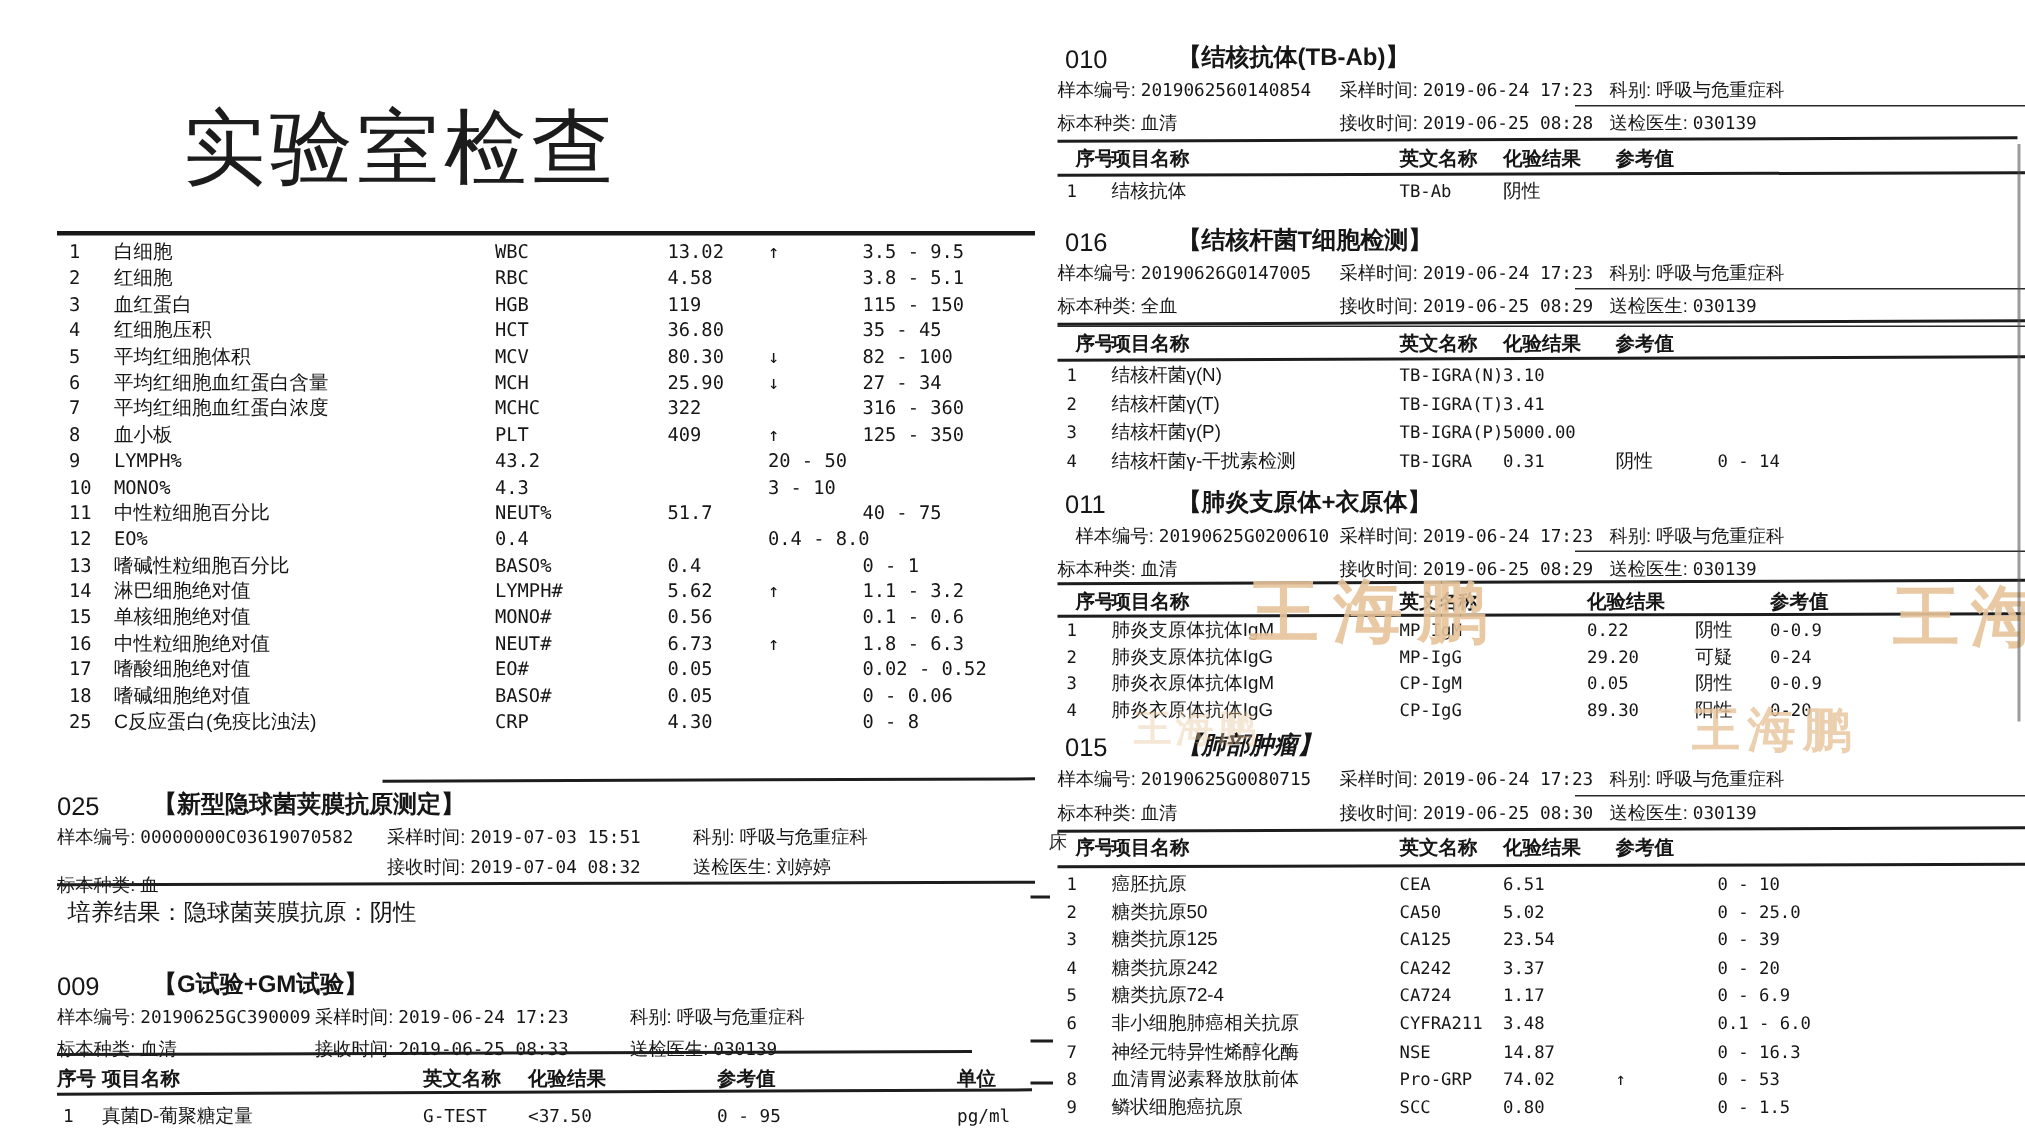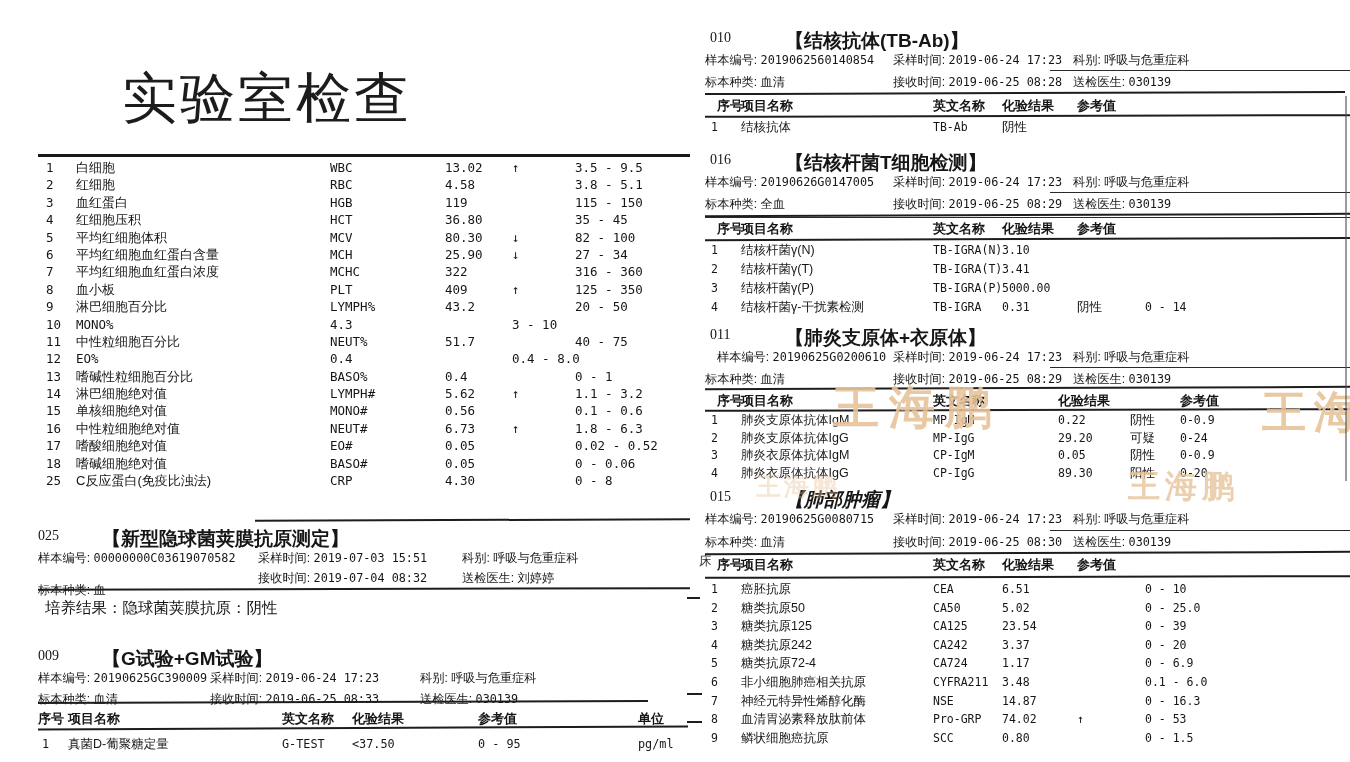--- a/index.html
+++ b/index.html
@@ -16,22 +16,22 @@
   .wm{position:absolute;color:#e7c49a;font-weight:bold;white-space:nowrap;line-height:1;}
   
   .main-title{font-size:55px;font-weight:300;letter-spacing:3px;color:#1c1c1c;}
   
   .cbc{position:absolute;left:38px;top:154px;width:652px;border-top:3px solid #171717;padding-top:2px;}
   .cbc-row{display:grid;grid-template-columns:38px 254px 115px 67px 63px 1fr;height:17.4px;line-height:17.4px;font-size:13px;white-space:nowrap;}
   .cbc-row .seq{padding-left:8px;}
   .cbc-row .mono{font-size:12.5px;}
   
   .sec{position:absolute;width:652px;}
-  .sec-id{position:absolute;font-family:Liberation Serif, serif;font-size:14px;}
-  .sec-title{position:absolute;font-weight:bold;font-size:19px;white-space:nowrap;}
+  .sec-id{position:absolute;font-family:Liberation Sans, sans-serif;font-size:17px;}
+  .sec-title{position:absolute;font-weight:bold;font-size:16px;white-space:nowrap;}
   .inf{position:absolute;font-size:12.2px;white-space:nowrap;}
   .inf .mono{font-size:11.8px;}
   
   .rhead,.rrow{display:grid;white-space:nowrap;position:absolute;left:0;width:648px;}
   .gridA{grid-template-columns:36px 192px 69px 75px 68px 1fr;}
   .gridB{grid-template-columns:36px 192px 125px 72px 50px 1fr;}
   .rhead{font-size:13px;font-weight:bold;height:18px;line-height:18px;}
   .rhead .seq{padding-left:12px;}
   .rrow{font-size:12.5px;height:19px;line-height:19px;}
   .rrow .seq{padding-left:6px;}
@@ -112,21 +112,20 @@
       <div class="cbc-row">
       <span class="seq mono">8</span>
       <span>血小板</span>
       <span class="mono">PLT</span>
       <span class="mono">409</span>
       <span class="mono">↑</span>
       <span class="mono">125 - 350</span>
     </div>
       <div class="cbc-row">
       <span class="seq mono">9</span>
-      <span>淋巴细胞百分比</span>
       <span class="mono">LYMPH%</span>
       <span class="mono">43.2</span>
       <span class="mono"></span>
       <span class="mono">20 - 50</span>
     </div>
       <div class="cbc-row">
       <span class="seq mono">10</span>
       <span class="mono">MONO%</span>
       <span class="mono">4.3</span>
       <span class="mono"></span>

